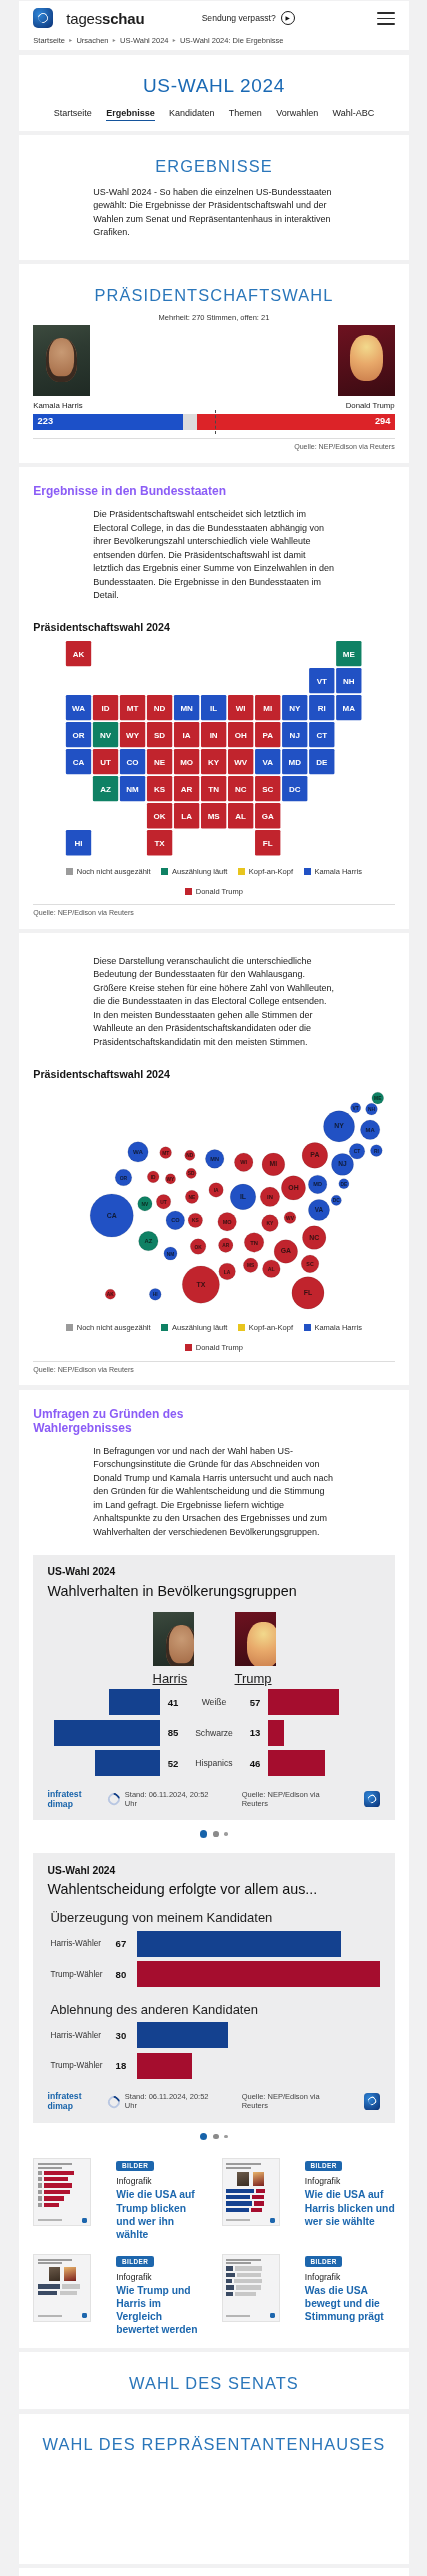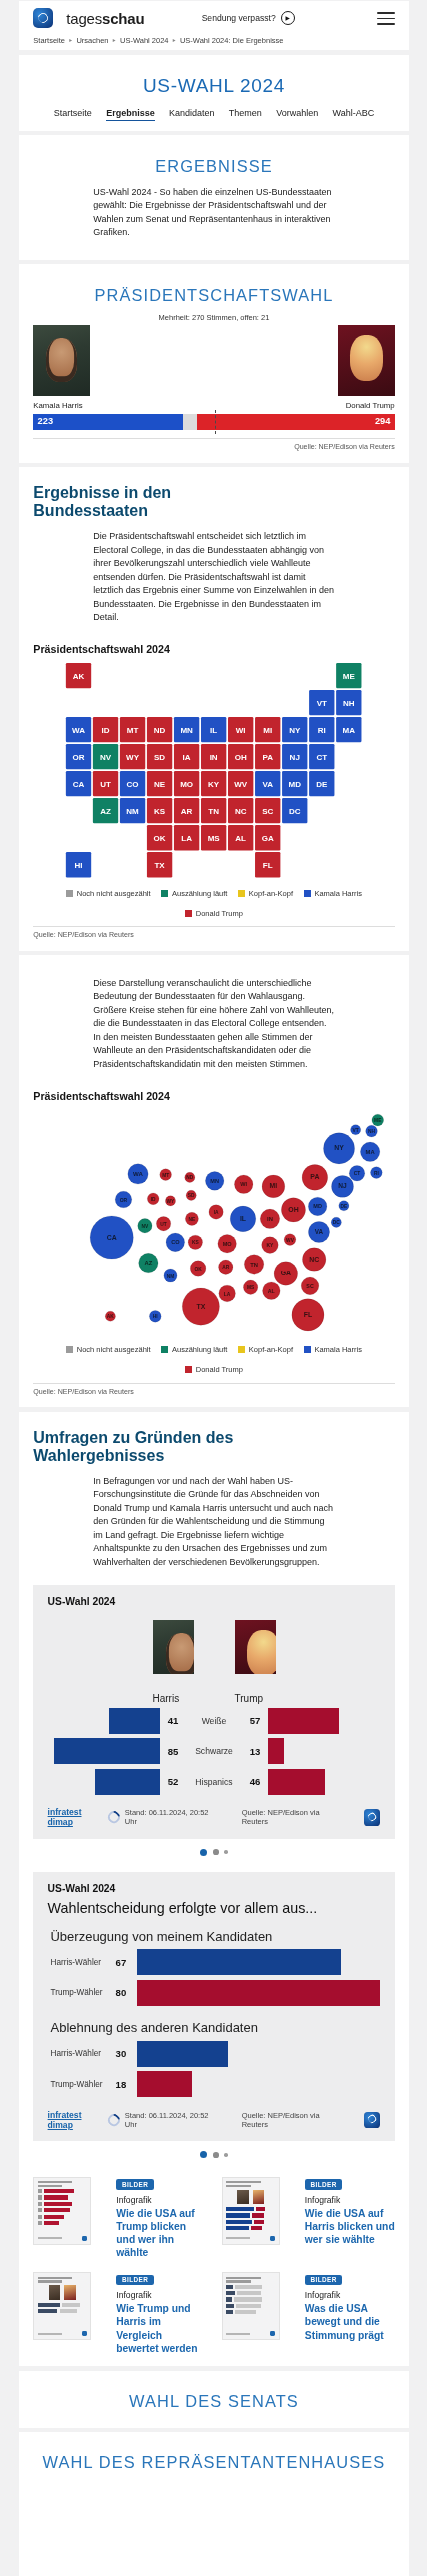--- a/index.html
+++ b/index.html
@@ -21,21 +21,21 @@
   
   .hub{text-align:center;padding-bottom:10px;}
   .hub h1{margin:8.6px 0 0;font-size:19px;font-weight:500;color:#1a69b4;letter-spacing:0.7px;}
   .tabs{margin-top:11.4px;display:flex;justify-content:center;gap:14.3px;}
   .tab{font-size:9px;color:#222;padding-bottom:2.1px;cursor:pointer;}
   .tab.active{font-weight:700;border-bottom:1.8px solid #14549c;}
   
   .bighead{text-align:center;font-size:16.4px;font-weight:400;color:#2a76ba;letter-spacing:1.1px;margin:10px 0 0;}
   .indent{margin-left:60px;width:242px;}
   .lede{font-size:9px;line-height:1.5;color:#222;margin-top:10px;}
-  .subhead{font-size:16px;font-weight:600;color:#0c4a6e;margin:5.7px 0 0;}
+  .subhead{font-size:12px;font-weight:600;color:#8b5cf6;margin:5.7px 0 0;}
   .charttitle{font-size:10.7px;font-weight:700;color:#151515;margin:18.5px 0 7.1px;}
   .quelle{font-size:7.1px;color:#555;margin-top:4.3px;}
   .divider{border:0;border-top:0.7px solid #ddd;margin:8.6px 0 0;}
   
   .prez-note{text-align:center;font-size:7.5px;color:#333;margin-top:8.6px;}
   .prez-photos{display:flex;justify-content:space-between;margin-top:2.9px;}
   .photo{width:57px;height:71px;background:#444;position:relative;overflow:hidden;}
   .photo.harris{background:linear-gradient(165deg,#3c4a3e 0%,#2d3a31 40%,#1f2a24 100%);}
   .photo.harris::after{content:"";position:absolute;left:13px;top:13px;width:31px;height:44px;border-radius:46% 46% 40% 40%;background:radial-gradient(circle at 50% 32%,#c headers,#b57f5c);background:radial-gradient(circle at 50% 32%,#c89a74 0%,#a9714c 70%,#5b3c27 100%);box-shadow:0 -2.9px 0 2.9px #3a2a20 inset;}
   .photo.trump{background:linear-gradient(165deg,#6e1220,#3a0b12);}
@@ -50,28 +50,28 @@
   .legend .li{display:flex;align-items:center;gap:3.6px;font-size:7.5px;color:#333;}
   .legend .sw{width:7.1px;height:7.1px;display:inline-block;}
   .mapwrap{text-align:center;margin-top:2.9px;}
   
   .chartbox{background:#ededee;margin-top:15.7px;padding:11.4px 14.3px 7.1px;}
   .kicker{font-size:10.3px;font-weight:700;color:#111;}
   .cb-title{font-size:14.3px;font-weight:500;color:#111;margin-top:5.7px;}
   .cph-row{display:flex;justify-content:center;gap:41px;margin-top:13px;}
   .cph{width:41px;}
   .cph .photo{width:41px;height:54px;}
-  .cph .cap{font-size:10px;color:#222;margin-top:19px;}
+  .cph .cap{font-size:13px;color:#222;margin-top:5px;text-decoration:underline;}
   .mrow{display:grid;grid-template-columns:1fr 26px 56px 26px 1fr;align-items:center;height:28.5px;margin-top:2.1px;}
   .mrow .bl{justify-self:end;height:26px;}
   .mrow .br{justify-self:start;height:26px;}
   .mrow .num{font-size:9.6px;font-weight:700;color:#111;text-align:center;}
   .mrow .lab{font-size:8.6px;color:#333;text-align:center;}
   .cb-foot{display:flex;align-items:center;margin-top:11.4px;padding-bottom:4.3px;gap:5.7px;}
-  .ifd{display:flex;align-items:center;gap:0;font-size:8.6px;font-weight:700;color:#1763aa;text-decoration:underline;}
+  .ifd{display:flex;align-items:center;gap:0;font-size:8.6px;font-weight:700;color:#1763aa;}
   .donut{width:7.8px;height:7.8px;border-radius:50%;border:2.1px solid #b9c7e2;border-top-color:#123f86;transform:rotate(40deg);}
   .stand{font-size:7.5px;color:#444;margin-left:auto;}
   .cbq{font-size:7.5px;color:#444;margin-left:15.7px;}
   .minits{width:16.4px;height:16.4px;border-radius:3.6px;background:radial-gradient(circle at 32% 30%,#2f86d8,#0a2f73);position:relative;margin-left:13px;flex-shrink:0;}
   .minits::after{content:"";position:absolute;left:3.9px;top:3.9px;width:5.7px;height:5.7px;border-radius:50%;border:1.4px solid #fff;border-left-color:rgba(255,255,255,.25);transform:rotate(-35deg);}
   .dots{display:flex;justify-content:center;align-items:center;gap:5.7px;margin:10px 0 2.9px;}
   .dots i{border-radius:50%;display:block;cursor:pointer;}
   .dots i.d1{width:7.1px;height:7.1px;background:#1763aa;}
   .dots i.d2{width:5.7px;height:5.7px;background:#8b8b8b;}
   .dots i.d3{width:3.6px;height:3.6px;background:#9d9d9d;}
@@ -645,20 +645,21 @@
     <hr class="divider">
     <div class="quelle">Quelle: NEP/Edison via Reuters</div>
   </div>
 
   <div class="card">
     <h3 class="subhead indent">Umfragen zu Gründen des Wahlergebnisses</h3>
     <p class="lede indent">In Befragungen vor und nach der Wahl haben US-Forschungsinstitute die Gründe für das Abschneiden von Donald Trump und Kamala Harris untersucht und auch nach den Gründen für die Wahlentscheidung und die Stimmung im Land gefragt. Die Ergebnisse liefern wichtige Anhaltspunkte zu den Ursachen des Ergebnisses und zum Wahlverhalten der verschiedenen Bevölkerungsgruppen.</p>
 
     <div class="chartbox">
       <div class="kicker">US-Wahl 2024</div>
+      <div class="cb-title">Wahlverhalten in Bevölkerungsgruppen</div>
       <div class="cph-row">
         <div class="cph">
             <div class="photo harris"></div>
             <div class="cap">Harris</div>
           </div>
         <div class="cph">
             <div class="photo trump"></div>
             <div class="cap">Trump</div>
           </div>
       </div>

